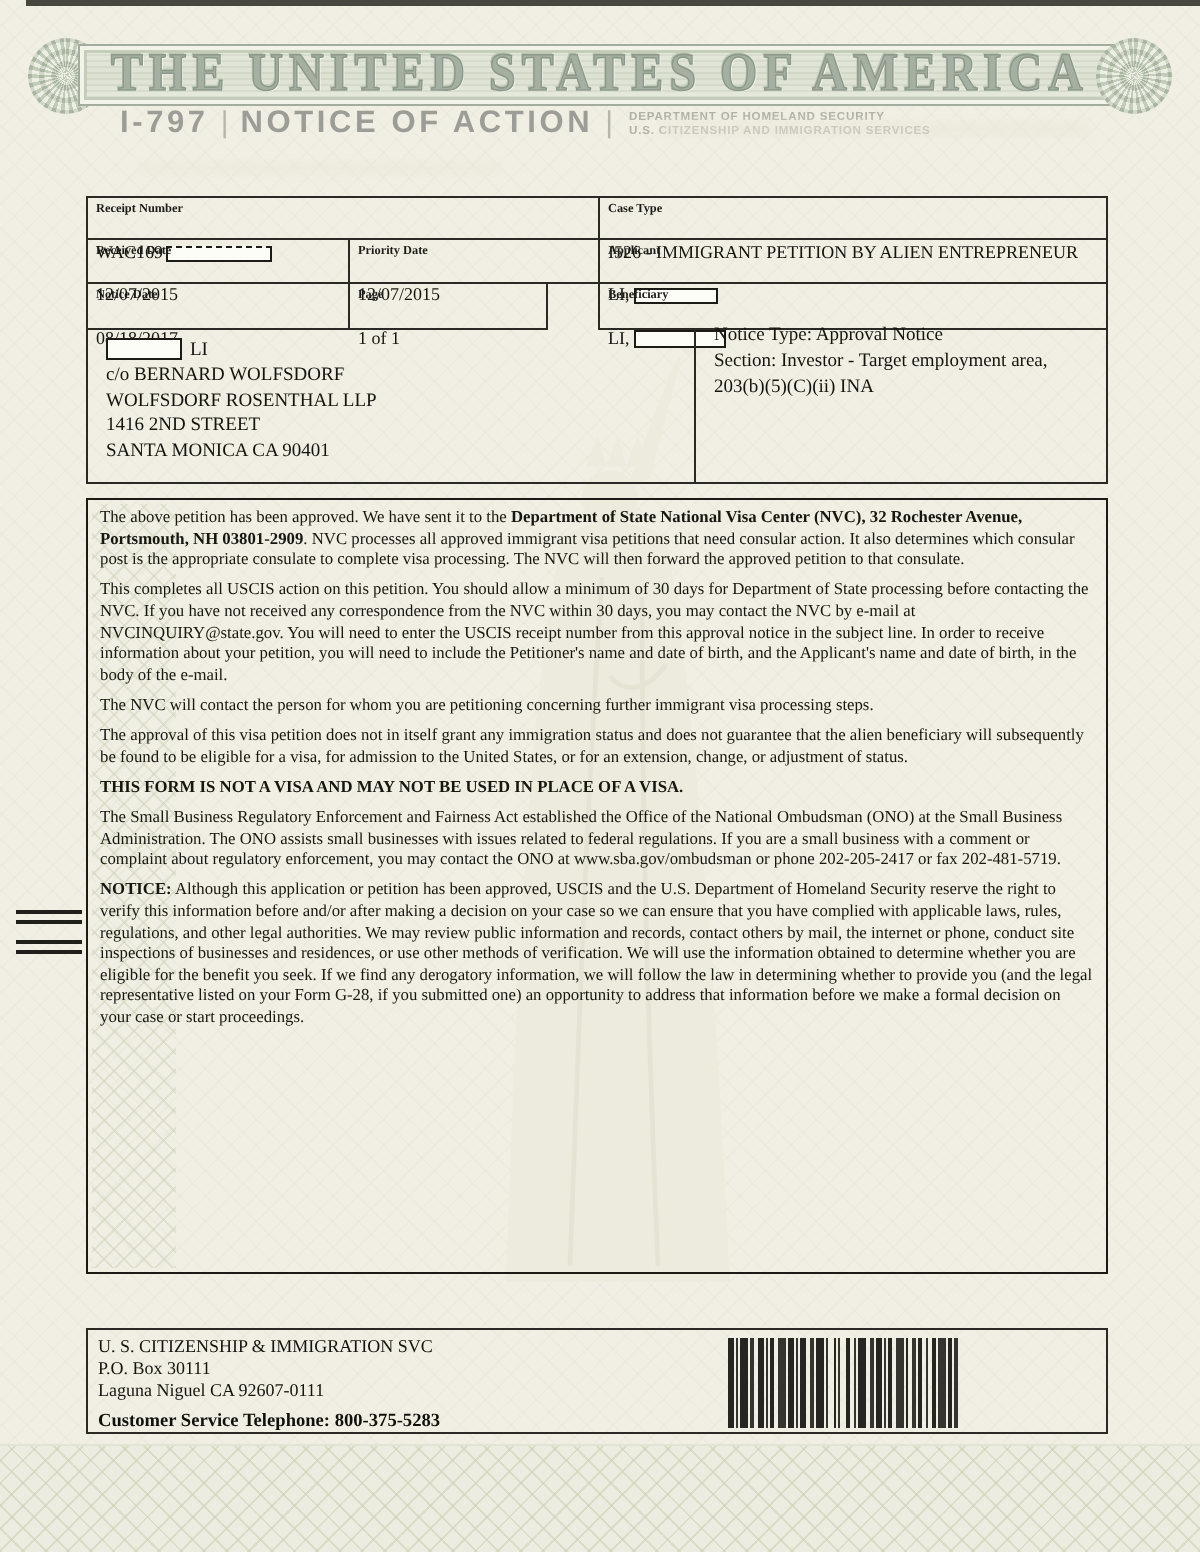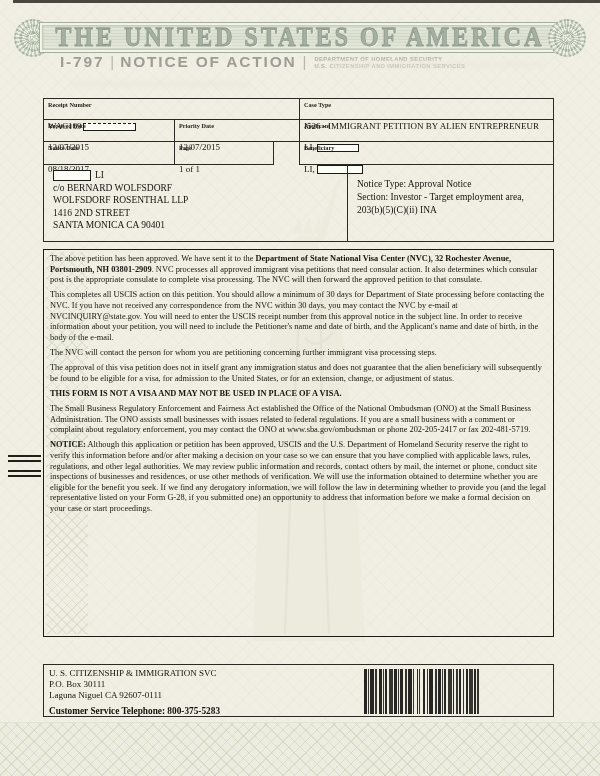--- a/index.html
+++ b/index.html
@@ -56,21 +56,21 @@
   .cell{position:absolute;border:1px solid var(--border);}
   .lbl{font-weight:bold;font-size:6.2px;line-height:8px;padding:2px 0 0 4px;color:#1d1c18;}
   .val{font-size:9px;line-height:10px;padding:1px 0 0 4px;color:#15140e;white-space:nowrap;margin-top:11px;}
   .redact{display:inline-block;border:1px solid #1c1b16;background:#fdfdf8;vertical-align:-1.5px;}
   .redact.receipt{width:53px;height:8px;margin-left:1px;border-top-style:dashed;}
   .redact.applicant{width:42px;height:8px;margin-left:2px;}
   .redact.beneficiary{width:46px;height:9px;margin-left:2px;}
   .redact.addressee{width:38px;height:11px;margin-right:4px;vertical-align:-2.5px;}
 
   .addr-block{position:absolute;left:53px;top:169px;font-size:9.5px;line-height:12.6px;color:#14130e;}
-  .notice-block{position:absolute;left:357px;top:178px;font-size:9.5px;line-height:13px;color:#14130e;}
+  .notice-block{position:absolute;left:357px;top:162px;font-size:9.5px;line-height:13px;color:#14130e;}
 
   
   .body-box{position:absolute;left:43px;top:249px;width:511px;height:388px;
     border:1.5px solid #1b1a15;}
   .lattice-strip{position:absolute;left:2px;top:2px;bottom:2px;width:42px;
     background:
       repeating-linear-gradient(45deg, rgba(208,211,188,.5) 0 1px, transparent 1px 7px),
       repeating-linear-gradient(-45deg, rgba(208,211,188,.5) 0 1px, transparent 1px 7px);}
   .body-text{position:absolute;inset:0;padding:4px 6px 0 6px;}
   .body-text p{font-size:8.4px;line-height:10.6px;color:#17160f;margin-bottom:4.6px;}

